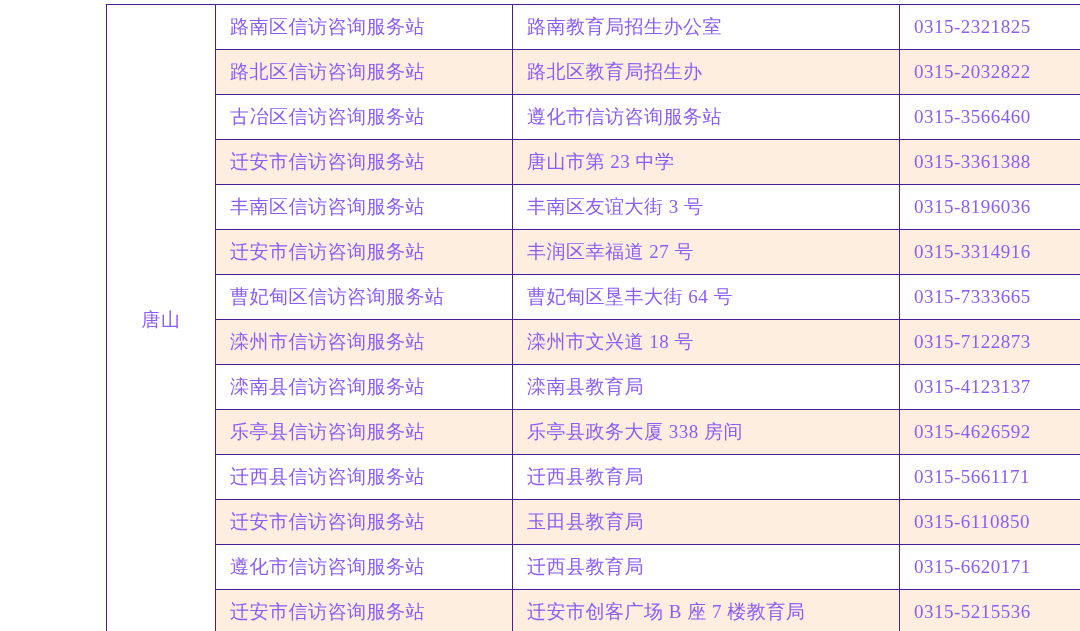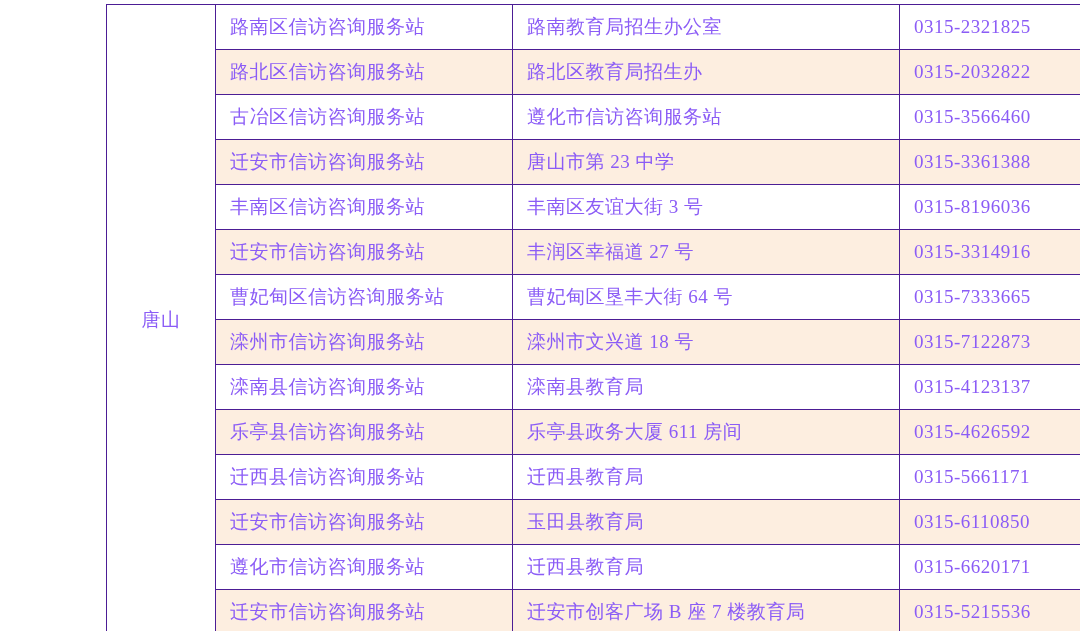--- a/index.html
+++ b/index.html
@@ -111,21 +111,21 @@
         <td class="address-cell">滦州市文兴道 18 号</td>
         <td class="phone-cell">0315-7122873</td>
       </tr>
       <tr class="plain">
         <td class="station-cell">滦南县信访咨询服务站</td>
         <td class="address-cell">滦南县教育局</td>
         <td class="phone-cell">0315-4123137</td>
       </tr>
       <tr class="shaded">
         <td class="station-cell">乐亭县信访咨询服务站</td>
-        <td class="address-cell">乐亭县政务大厦 611 房间</td>
+        <td class="address-cell">乐亭县政务大厦 338 房间</td>
         <td class="phone-cell">0315-4626592</td>
       </tr>
       <tr class="plain">
         <td class="station-cell">迁西县信访咨询服务站</td>
         <td class="address-cell">迁西县教育局</td>
         <td class="phone-cell">0315-5661171</td>
       </tr>
       <tr class="shaded">
         <td class="station-cell">迁安市信访咨询服务站</td>
         <td class="address-cell">玉田县教育局</td>

